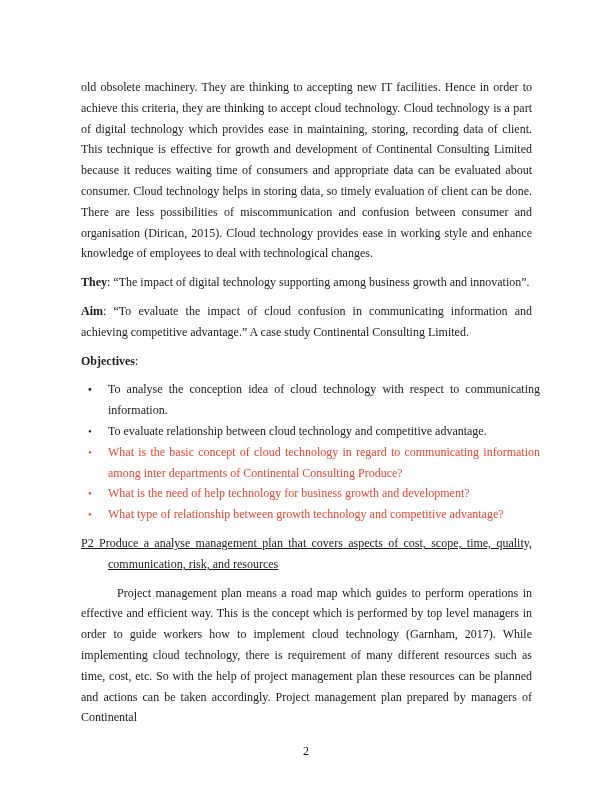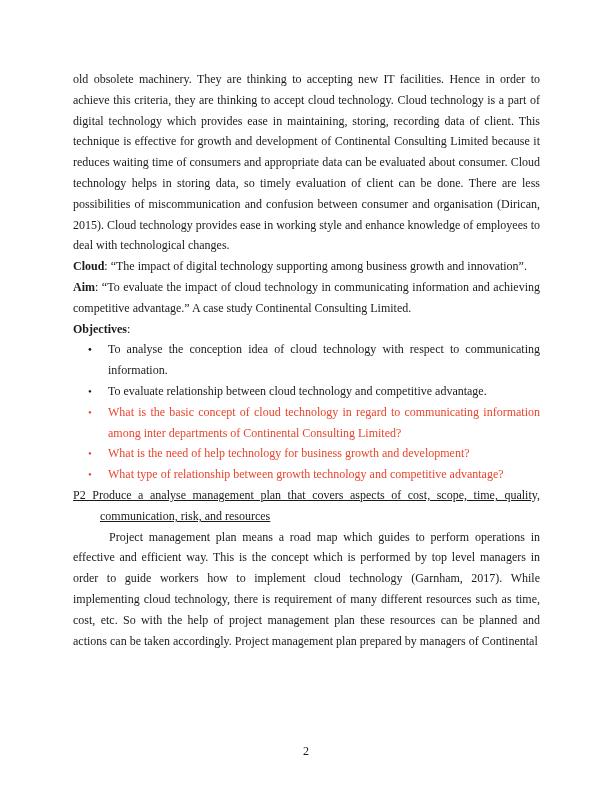--- a/index.html
+++ b/index.html
@@ -2,21 +2,21 @@
 <html><head>
   <meta charset="utf-8">
   <style>
     html, body { margin: 0; padding: 0; background: #ffffff; }
     body { width: 612px; height: 792px; position: relative; overflow: hidden; }
     .page {
       position: absolute; left: 0; top: 0; width: 612px; height: 792px; background: #fff;
       font-family: "Liberation Serif", serif; font-size: 12px; color: #1a1a1a;
     }
     .content { position: absolute; left: 73px; top: 69px; width: 467px; }
-    p { margin: 0; line-height: 20.8px; text-align: justify; font-family: Liberation Serif, serif; }
+    p { margin: 8px; line-height: 20.8px; text-align: justify; font-family: Liberation Serif, serif; }
     .label { font-weight: bold; }
     .qlabel { font-weight: bold; font-style: italic; }
     ul { list-style: none; margin: 0; padding: 0; }
     li { position: relative; padding-left: 35px; line-height: 20.8px; text-align: justify; }
     li .bullet { position: absolute; left: 15px; top: 0; font-size: 11px; }
     .red { color: #e8452c; }
     .heading {
       text-decoration: underline; line-height: 20.8px; text-align: justify;
       padding-left: 27px; text-indent: -27px;
     }
@@ -27,35 +27,35 @@
     }
   </style>
 </head>
 <body>
 
 <div class="page">
   <div class="content">
 
     <p>old obsolete machinery. They are thinking to accepting new IT facilities. Hence in order to achieve this criteria, they are thinking to accept cloud technology. Cloud technology is a part of digital technology which provides ease in maintaining, storing, recording data of client. This technique is effective for growth and development of Continental Consulting Limited because it reduces waiting time of consumers and appropriate data can be evaluated about consumer. Cloud technology helps in  storing data, so timely evaluation of client can be done. There are less possibilities of miscommunication and confusion between consumer and organisation (Dirican, 2015). Cloud technology provides ease in working style and enhance knowledge of employees to deal with technological changes.</p>
 
-    <p><span class="label">Cloud</span><span>: “The impact of digital technology supporting among business growth and innovation”.</span></p>
+    <p><span class="label">They</span><span>: “The impact of digital technology supporting among business growth and innovation”.</span></p>
 
-    <p><span class="label">Aim</span><span>: “To evaluate the impact of cloud technology in communicating information and achieving competitive advantage.” A case study Continental Consulting Limited.</span></p>
+    <p><span class="label">Aim</span><span>: “To evaluate the impact of cloud confusion in communicating information and achieving competitive advantage.” A case study Continental Consulting Limited.</span></p>
 
     <p><span class="label">Objectives</span><span>:</span></p>
 
     <ul>
       <li><span class="bullet">•</span></li>
       <li><span class="bullet">•</span><span>To analyse the conception idea of cloud technology with respect to communicating information.</span></li>
       <li><span class="bullet">•</span><span>To evaluate relationship between cloud technology and competitive advantage.</span></li>
     </ul>
 
 
     <ul class="red">
-      <li><span class="bullet">•</span><span>What is the basic concept of cloud technology in regard to communicating information among inter departments of Continental Consulting Limited?</span></li>
+      <li><span class="bullet">•</span><span>What is the basic concept of cloud technology in regard to communicating information among inter departments of Continental Consulting Produce?</span></li>
       <li><span class="bullet">•</span><span>What is the need of help technology for business growth and development?</span></li>
       <li><span class="bullet">•</span><span>What type of relationship between growth technology and competitive advantage?</span></li>
     </ul>
 
     <p class="heading">P2 Produce a analyse management plan that covers aspects of cost, scope, time, quality, communication, risk, and resources</p>
 
     <p class="indent">Project management plan means a road map which guides to perform operations in effective and efficient way. This is the concept which is performed by top level managers in order to guide workers how to implement cloud technology (Garnham, 2017). While implementing cloud technology, there is requirement of many different resources such as time, cost, etc. So with the help of project management plan these resources can be planned and actions can be taken accordingly. Project management plan prepared by managers of Continental</p>
 
   </div>
 

